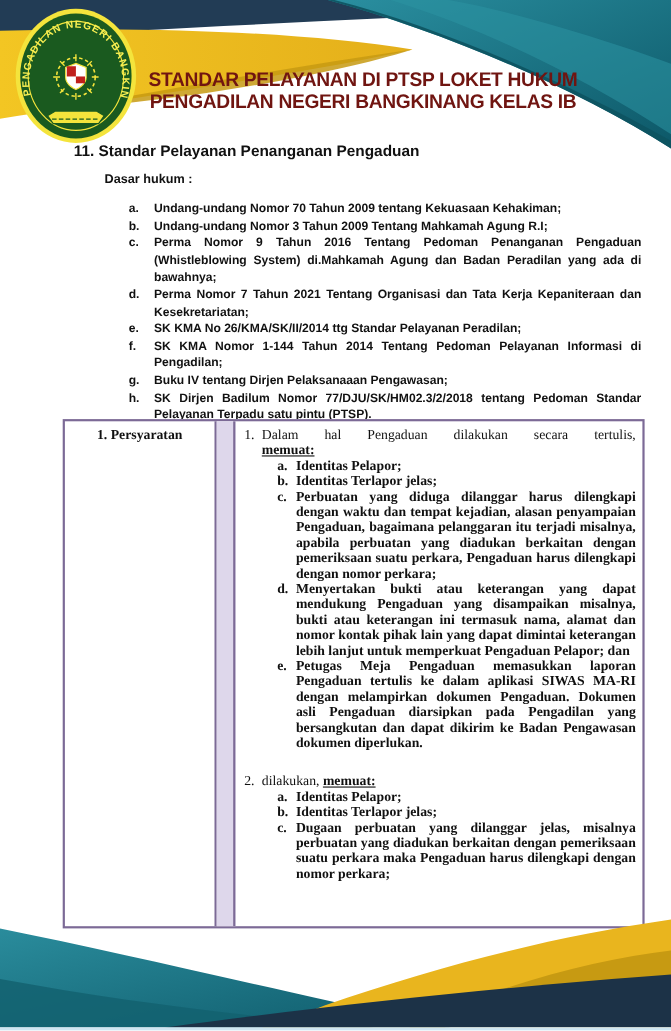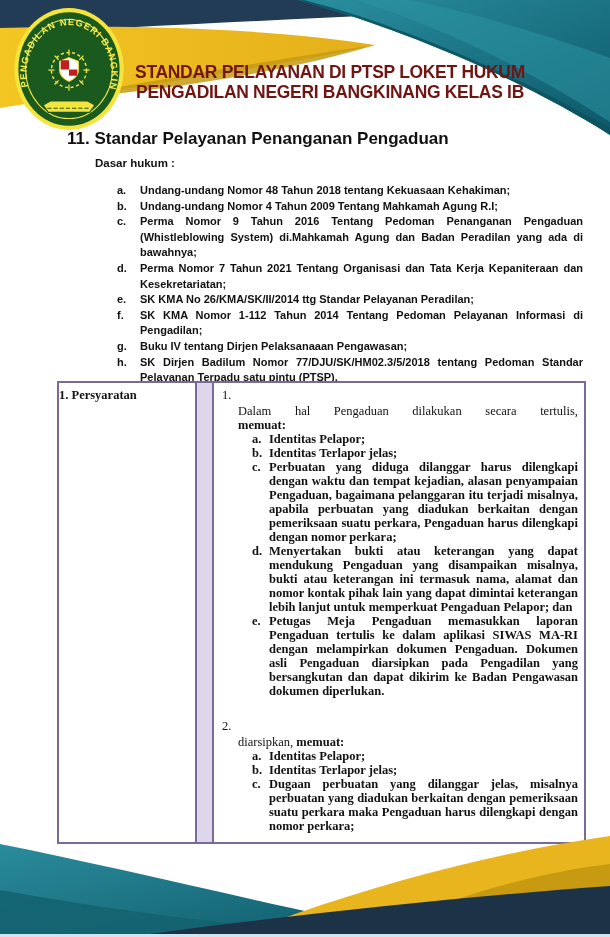--- a/index.html
+++ b/index.html
@@ -6,41 +6,41 @@
   .page{position:relative;width:610px;height:937px;background:#fff;overflow:hidden;
         font-family:"Liberation Sans",sans-serif;color:#111;}
   .hdr-svg,.ftr-svg{position:absolute;left:0;display:block;}
   .hdr-svg{top:0;}
   .ftr-svg{bottom:3px;}
   .bottom-edge{position:absolute;left:0;bottom:0;width:610px;height:3px;background:#cfe6f2;}
   .logo{position:absolute;left:12px;top:6px;width:114px;height:126px;z-index:5;}
   .title-block{position:absolute;left:95px;top:62px;width:470px;text-align:center;z-index:4;
                color:#701511;font-weight:700;font-size:18px;line-height:20px;
                letter-spacing:-0.3px;transform:scaleX(.97);transform-origin:center;}
-  .sec-heading{position:absolute;left:67px;top:129px;font-size:17px;font-weight:700;color:#111;}
+  .sec-heading{position:absolute;left:67px;top:129px;font-size:14px;font-weight:700;color:#111;}
   .dasar-label{position:absolute;left:95px;top:157px;font-size:11.5px;font-weight:700;color:#111;text-align:center;}
   .legal-list{position:absolute;left:117px;top:183px;width:466px;font-size:11px;font-weight:700;
               line-height:15.6px;color:#111;}
   .legal-item{display:flex;}
   .legal-item .mk{width:23px;flex:0 0 23px;}
   .legal-item .tx{flex:1;text-align:justify;}
   .req-table{position:absolute;left:57px;top:381px;width:529px;height:463px;box-sizing:border-box;
              border:2px solid #7c6a96;display:flex;background:#fff;}
   .cell-label{width:138px;flex:0 0 138px;border-right:2px solid #7c6a96;box-sizing:border-box;
-              text-align:left;padding-top:5px;font-family:"Liberation Serif",serif;
+              text-align:center;padding-top:5px;font-family:"Liberation Serif",serif;
               font-weight:700;font-size:12.5px;}
   .cell-strip{width:15px;flex:0 0 15px;background:#ded7eb;border-right:2px solid #7c6a96;}
   .cell-content{flex:1;padding:5px 6px 0 8px;font-family:"Liberation Serif",serif;
                 font-size:12.5px;line-height:14px;overflow:hidden;}
   .req-item{display:flex;}
   .req-item .num{width:16px;flex:0 0 16px;}
-  .req-item .body{flex:1;margin-top:16px;}
+  .req-item .body{flex:1;}
   .intro{text-align:justify;}
   .intro .l1{display:block;text-align-last:justify;}
-  .intro .l2 .b{font-weight:700;}
+  .intro .l2 .b{font-weight:700;text-decoration:underline;}
   .req-item-2{margin-top:21px;}
   .req-item-2 .intro .l1{max-width:292px;}
   .sub-list{margin-left:14px;}
   .sub-item{display:flex;font-weight:700;}
   .sub-item .mk{width:17px;flex:0 0 17px;}
   .sub-item .tx{flex:1;text-align:justify;}
 </style>
 </head>
 <body>
 
@@ -97,49 +97,49 @@
     <div>STANDAR PELAYANAN DI PTSP LOKET HUKUM</div>
     <div>PENGADILAN NEGERI BANGKINANG KELAS IB</div>
   </div>
 
   <div class="sec-heading">11. Standar Pelayanan Penanganan Pengaduan</div>
   <div class="dasar-label">Dasar hukum :</div>
 
   <div class="legal-list">
       <div class="legal-item">
       <span class="mk">a.</span>
-      <span class="tx">Undang-undang Nomor 48 Tahun 2018 tentang Kekuasaan Kehakiman;</span>
+      <span class="tx">Undang-undang Nomor 70 Tahun 2009 tentang Kekuasaan Kehakiman;</span>
     </div>
       <div class="legal-item">
       <span class="mk">b.</span>
-      <span class="tx">Undang-undang Nomor 4 Tahun 2009 Tentang Mahkamah Agung R.I;</span>
+      <span class="tx">Undang-undang Nomor 3 Tahun 2009 Tentang Mahkamah Agung R.I;</span>
     </div>
       <div class="legal-item">
       <span class="mk">c.</span>
       <span class="tx">Perma Nomor 9 Tahun 2016 Tentang Pedoman Penanganan Pengaduan (Whistleblowing System) di.Mahkamah Agung dan Badan Peradilan yang ada di bawahnya;</span>
     </div>
       <div class="legal-item">
       <span class="mk">d.</span>
       <span class="tx">Perma Nomor  7 Tahun 2021 Tentang Organisasi dan Tata Kerja Kepaniteraan dan Kesekretariatan;</span>
     </div>
       <div class="legal-item">
       <span class="mk">e.</span>
       <span class="tx">SK KMA No 26/KMA/SK/II/2014 ttg Standar Pelayanan Peradilan;</span>
     </div>
       <div class="legal-item">
       <span class="mk">f.</span>
-      <span class="tx">SK KMA Nomor 1-112 Tahun 2014 Tentang Pedoman Pelayanan Informasi di Pengadilan;</span>
+      <span class="tx">SK KMA Nomor 1-144 Tahun 2014 Tentang Pedoman Pelayanan Informasi di Pengadilan;</span>
     </div>
       <div class="legal-item">
       <span class="mk">g.</span>
       <span class="tx">Buku IV tentang Dirjen Pelaksanaaan Pengawasan;</span>
     </div>
       <div class="legal-item">
       <span class="mk">h.</span>
-      <span class="tx">SK Dirjen Badilum Nomor 77/DJU/SK/HM02.3/5/2018 tentang Pedoman Standar Pelayanan Terpadu satu pintu (PTSP).</span>
+      <span class="tx">SK Dirjen Badilum Nomor 77/DJU/SK/HM02.3/2/2018 tentang Pedoman Standar Pelayanan Terpadu satu pintu (PTSP).</span>
     </div>
     </div>
 
   <div class="req-table">
     <div class="cell-label">1. Persyaratan</div>
     <div class="cell-strip"></div>
     <div class="cell-content">
 
       <div class="req-item req-item-1">
         <span class="num">1.</span>
@@ -170,21 +170,21 @@
               <span class="tx">Petugas Meja Pengaduan memasukkan laporan Pengaduan tertulis ke dalam aplikasi SIWAS MA-RI dengan melampirkan dokumen Pengaduan. Dokumen asli Pengaduan diarsipkan pada Pengadilan yang bersangkutan dan dapat dikirim ke Badan Pengawasan dokumen diperlukan.</span>
             </div>
             </div>
         </div>
       </div>
 
       <div class="req-item req-item-2">
         <span class="num">2.</span>
         <div class="body">
           <div class="intro">
-            <span class="l2"><span>diarsipkan,</span> <span class="b">memuat:</span></span>
+            <span class="l2"><span>dilakukan,</span> <span class="b">memuat:</span></span>
           </div>
           <div class="sub-list">
               <div class="sub-item">
               <span class="mk">a.</span>
               <span class="tx">Identitas Pelapor;</span>
             </div>
               <div class="sub-item">
               <span class="mk">b.</span>
               <span class="tx">Identitas Terlapor jelas;</span>
             </div>

